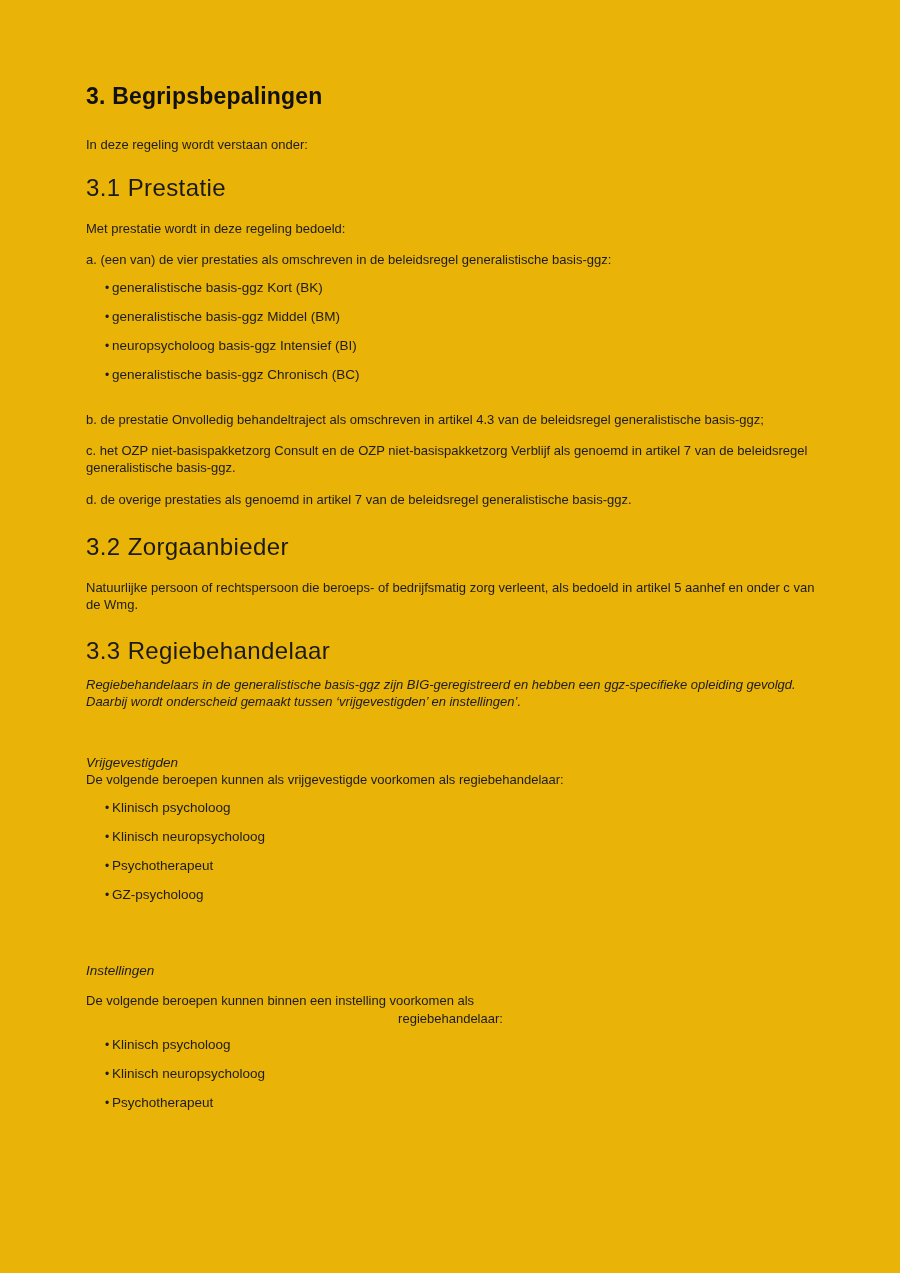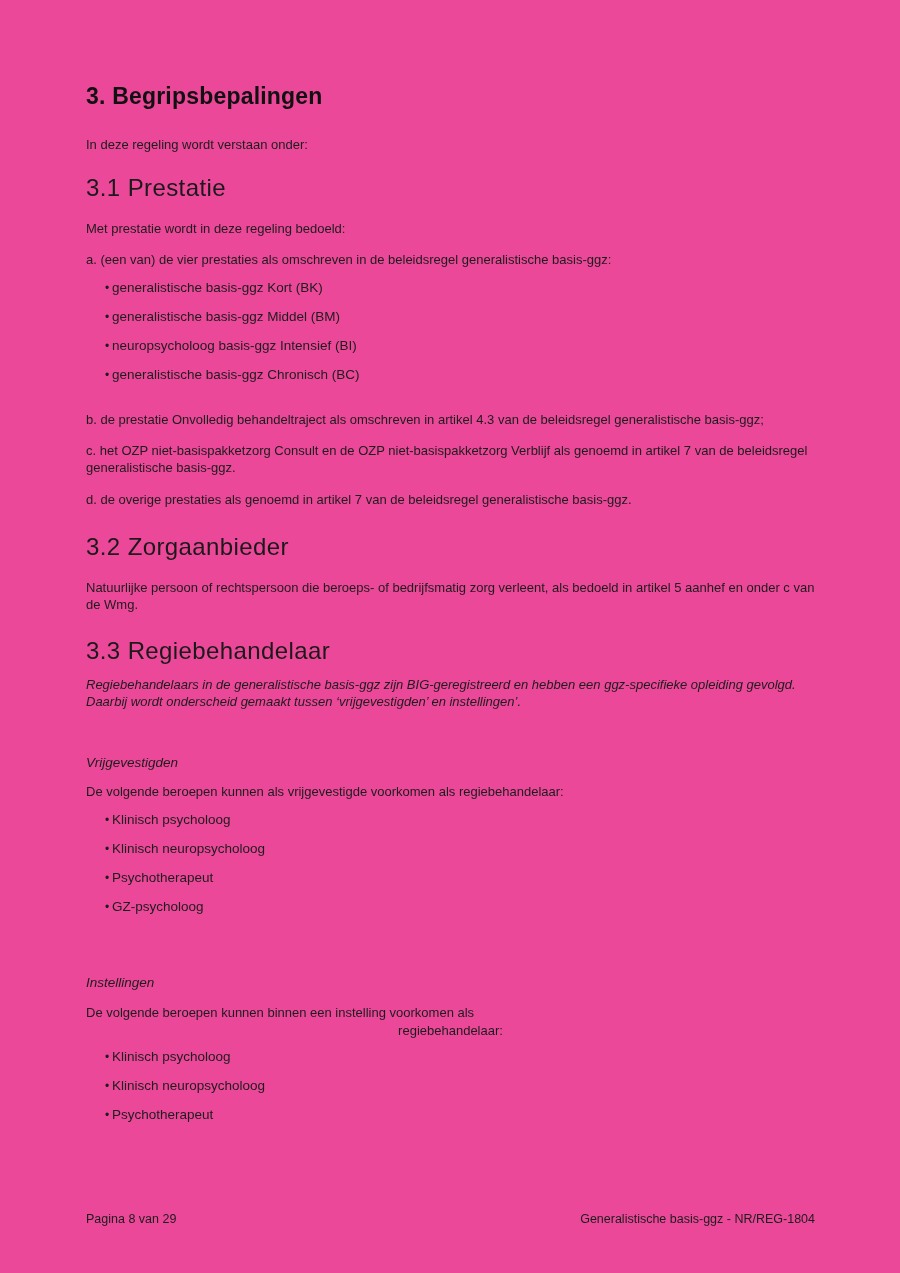--- a/index.html
+++ b/index.html
@@ -1,21 +1,21 @@
 <!DOCTYPE html>
 <html><head>
 <meta charset="utf-8">
 <style>
   * { box-sizing: border-box; }
   html, body { margin: 0; padding: 0; background: #ffffff; }
   .page {
     position: relative;
     width: 900px;
     height: 1273px;
-    background: #ec4899;
+    background: #eab308;
     font-family: "Liberation Sans", sans-serif;
     color: #1c1c1c;
     overflow: hidden;
   }
   .content {
     position: absolute;
     left: 86px;
     top: 0;
     width: 729px;
   }
@@ -45,21 +45,21 @@
   .lead       { margin-top: 17px; }
   .item-a     { margin-top: 14px; }
   .item-b     { margin-top: 22px; }
   .item-c     { margin-top: 14px; }
   .item-d     { margin-top: 15px; }
   .h2-s2      { margin-top: 24px; }
   .s2-body    { margin-top: 17px; }
   .h2-s3      { margin-top: 23px; }
   .s3-body    { margin-top: 10px; font-style: italic; }
   .label-vrij { margin-top: 44px; }
-  .lead-vrij  { margin-top: 12px; }
+  .lead-vrij  { }
   .label-inst { margin-top: 53px; }
   .lead-inst1 { margin-top: 13px; }
   .lead-inst2 { margin-top: 1px; text-align: center; }
   .ital {
     font-style: italic;
     font-size: 13.5px;
     line-height: 17px;
   }
   .bullets { margin-top: 5px; }
   .bullets.tight { margin-top: 3px; }
@@ -167,17 +167,13 @@
         <span class="bullet-text">Klinisch neuropsycholoog</span>
       </div>
       <div class="bullet-row">
         <span class="bullet-dot">•</span>
         <span class="bullet-text">Psychotherapeut</span>
       </div>
     </div>
 
   </div>
 
-  <div class="footer">
-    <span>Pagina 8 van 29</span>
-    <span>Generalistische basis-ggz - NR/REG-1804</span>
-  </div>
 </div>
 
 </body></html>

